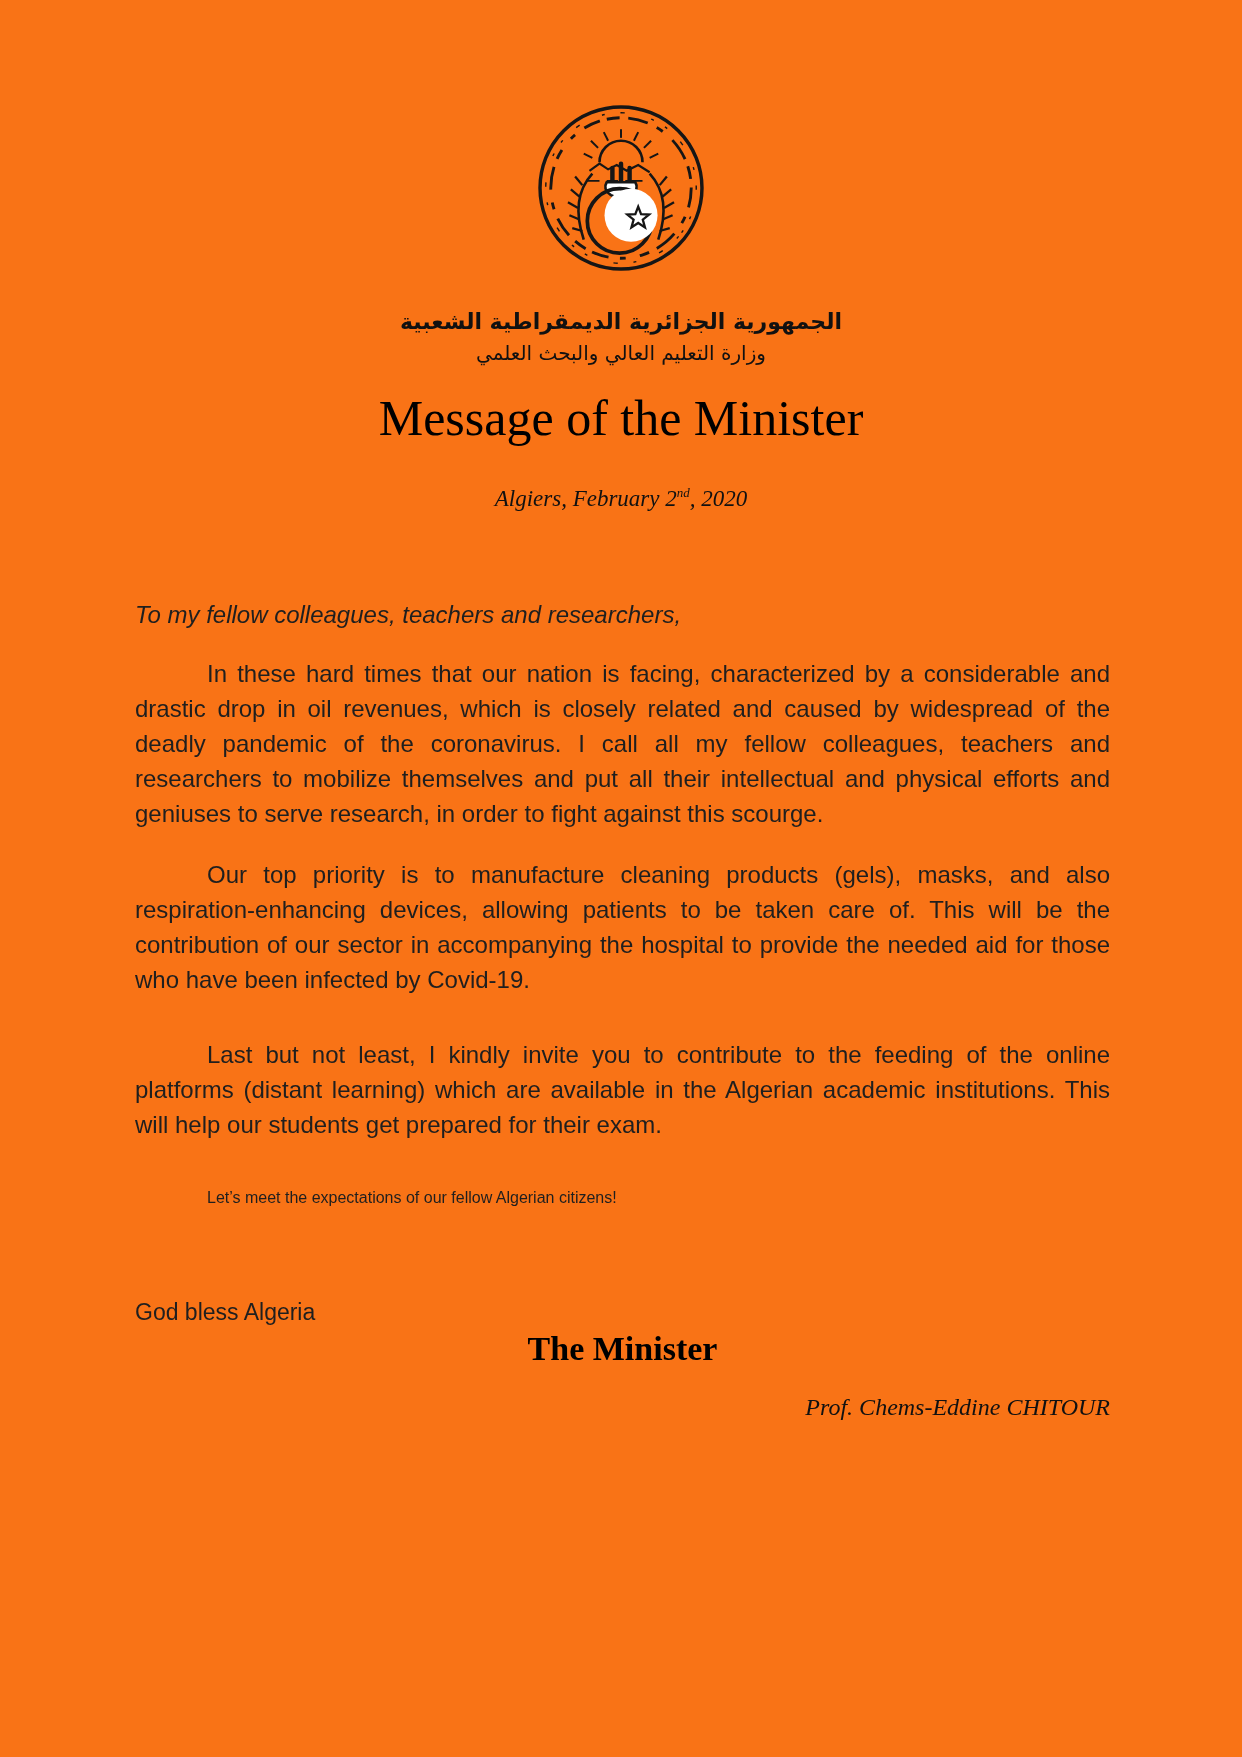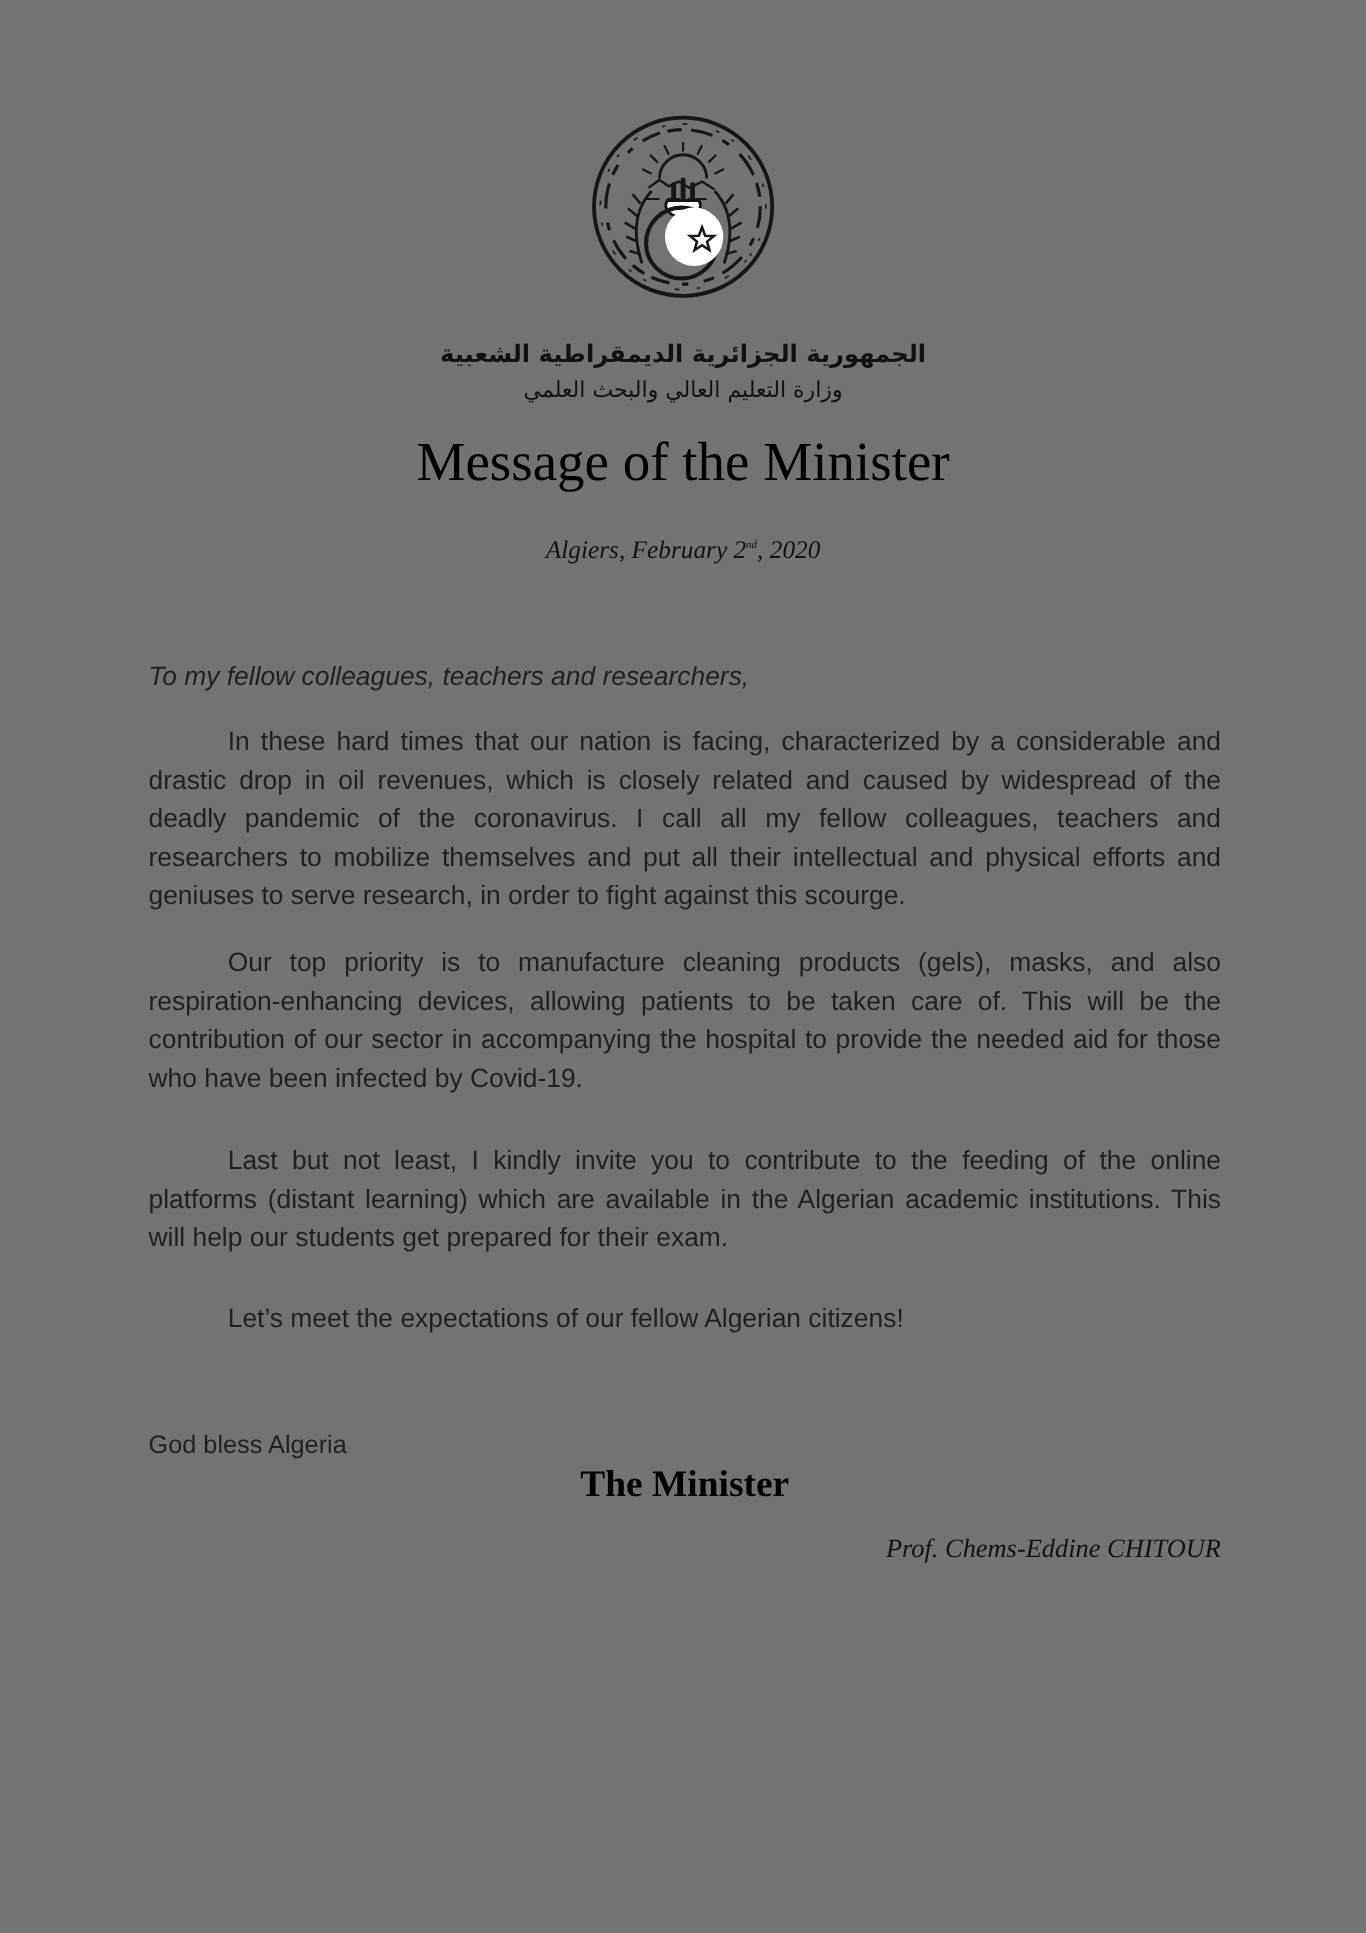--- a/index.html
+++ b/index.html
@@ -5,21 +5,21 @@
   html, body {
     margin: 0;
     padding: 0;
     background: #ffffff;
   }
   .page {
     position: relative;
     width: 1242px;
     height: 1757px;
     margin: 0 auto;
-    background: #737373;
+    background: #f97316;
     color: #1f1f1f;
     font-family: "Liberation Sans", sans-serif;
     overflow: hidden;
   }
   .emblem-wrap {
     padding-top: 102px;
     text-align: center;
   }
   .emblem-wrap svg {
     display: inline-block;
@@ -52,21 +52,21 @@
   }
   .doc-date {
     margin-top: 40px;
     text-align: center;
     font-family: "Liberation Serif", serif;
     font-style: italic;
     font-size: 23px;
     color: #111;
   }
   .doc-date sup {
-    font-size: 10px;
+    font-size: 13px;
     line-height: 0;
   }
   .letter {
     margin: 0 132px 0 135px;
   }
   .salutation {
     font-style: italic;
     font-size: 24px;
     line-height: 30px;
     color: #1f1f1f;
@@ -83,21 +83,21 @@
     line-height: 35px;
     text-align: justify;
     text-indent: 72px;
     color: #1f1f1f;
   }
   .body-par.p1 { margin-top: 26px; }
   .body-par.p2 { margin-top: 26px; }
   .body-par.p3 { margin-top: 40px; }
   .closing-line {
     margin-top: 38px;
-    font-size: 24px;
+    font-size: 16px;
     line-height: 35px;
     text-indent: 72px;
     color: #1f1f1f;
   }
   .blessing {
     margin-top: 80px;
     font-size: 23px;
     line-height: 35px;
     color: #1f1f1f;
   }

